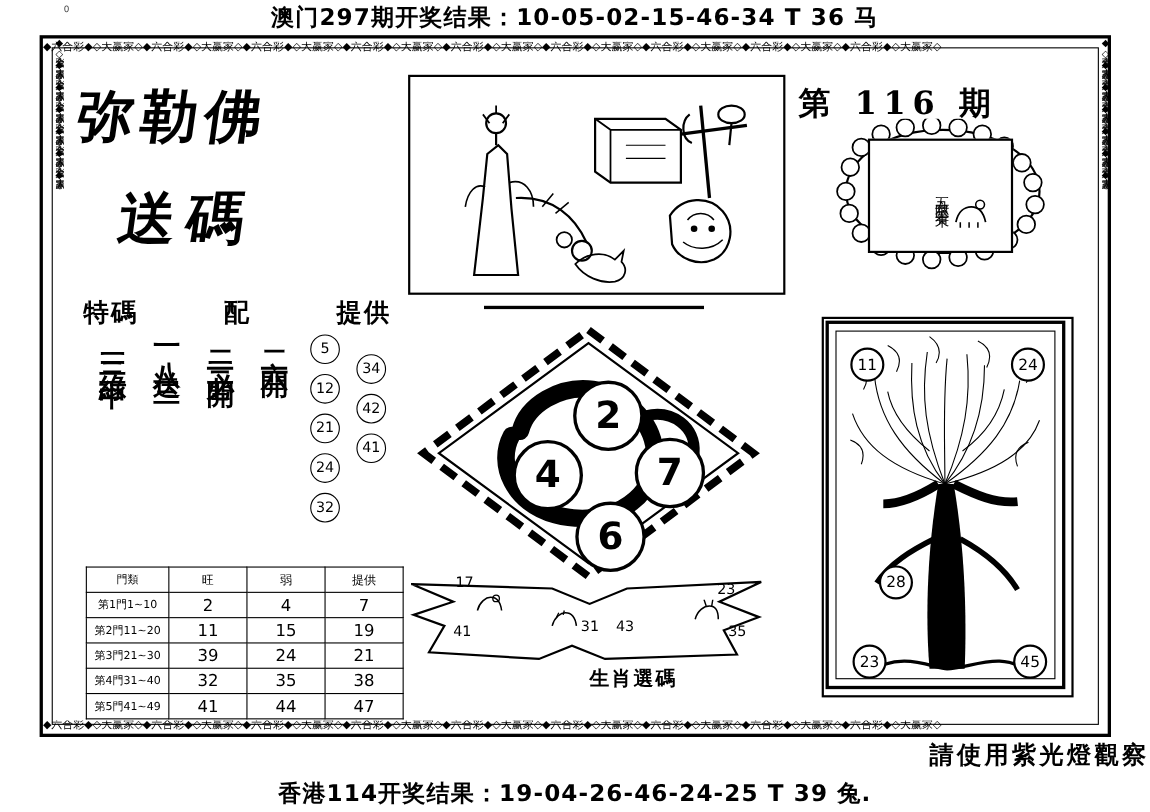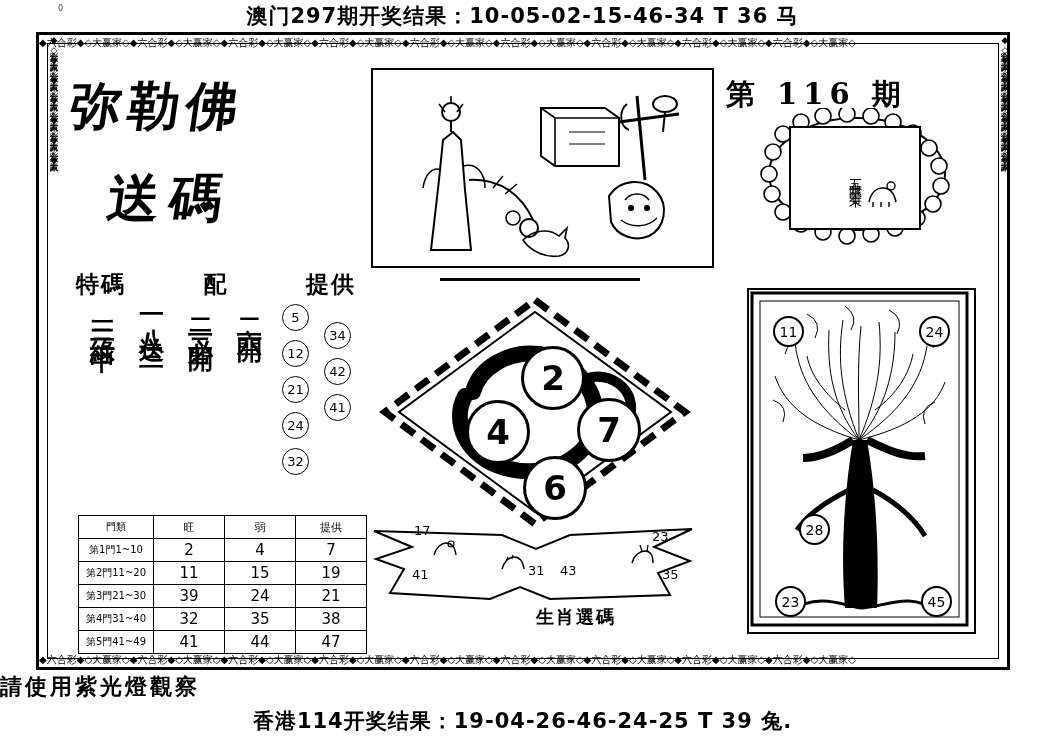--- a/index.html
+++ b/index.html
@@ -319,21 +319,21 @@
     width: 72px;
     text-align: center;
   }
   .tbl td.v { width: 68px; }
   
   .footer-note {
     position: absolute;
     left: 0;
     top: 672px;
     width: 1045px;
-    text-align: left;
+    text-align: right;
     font-size: 22px;
     font-weight: bold;
     font-family: "DejaVu Serif", serif;
     letter-spacing: 3px;
   }
   svg { display: block; }
 </style>
 </head>
 <body>
 

